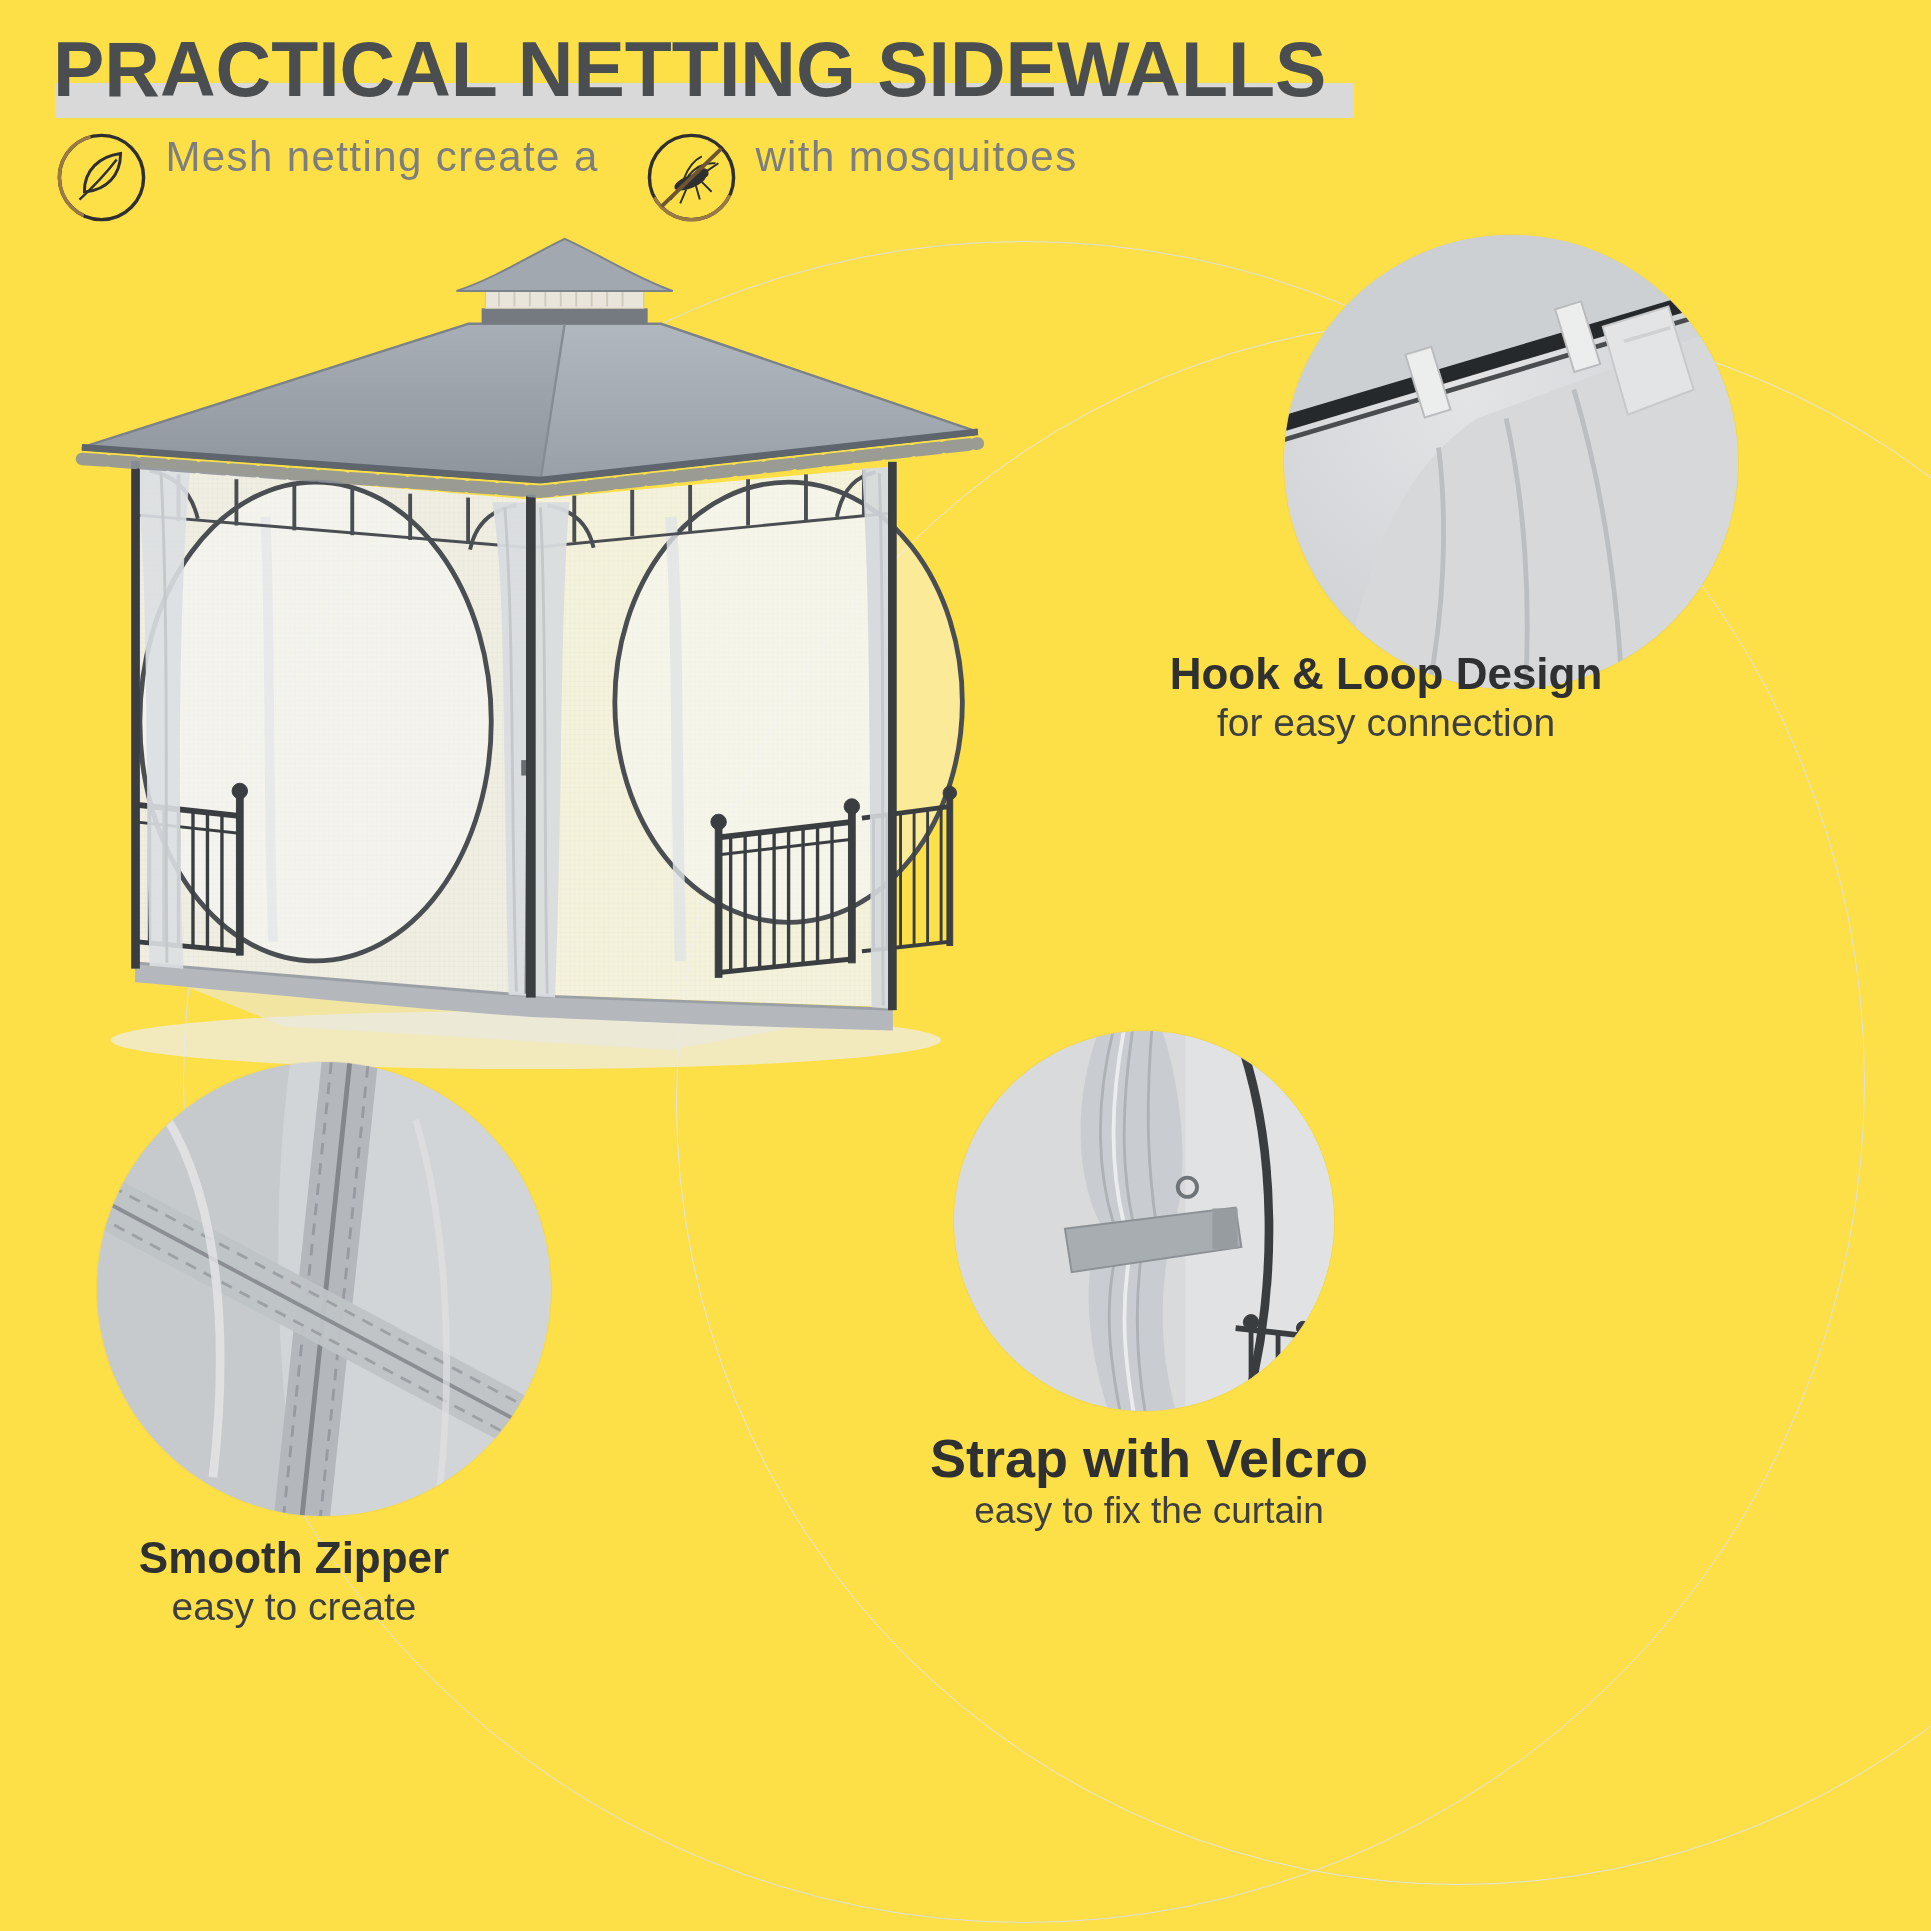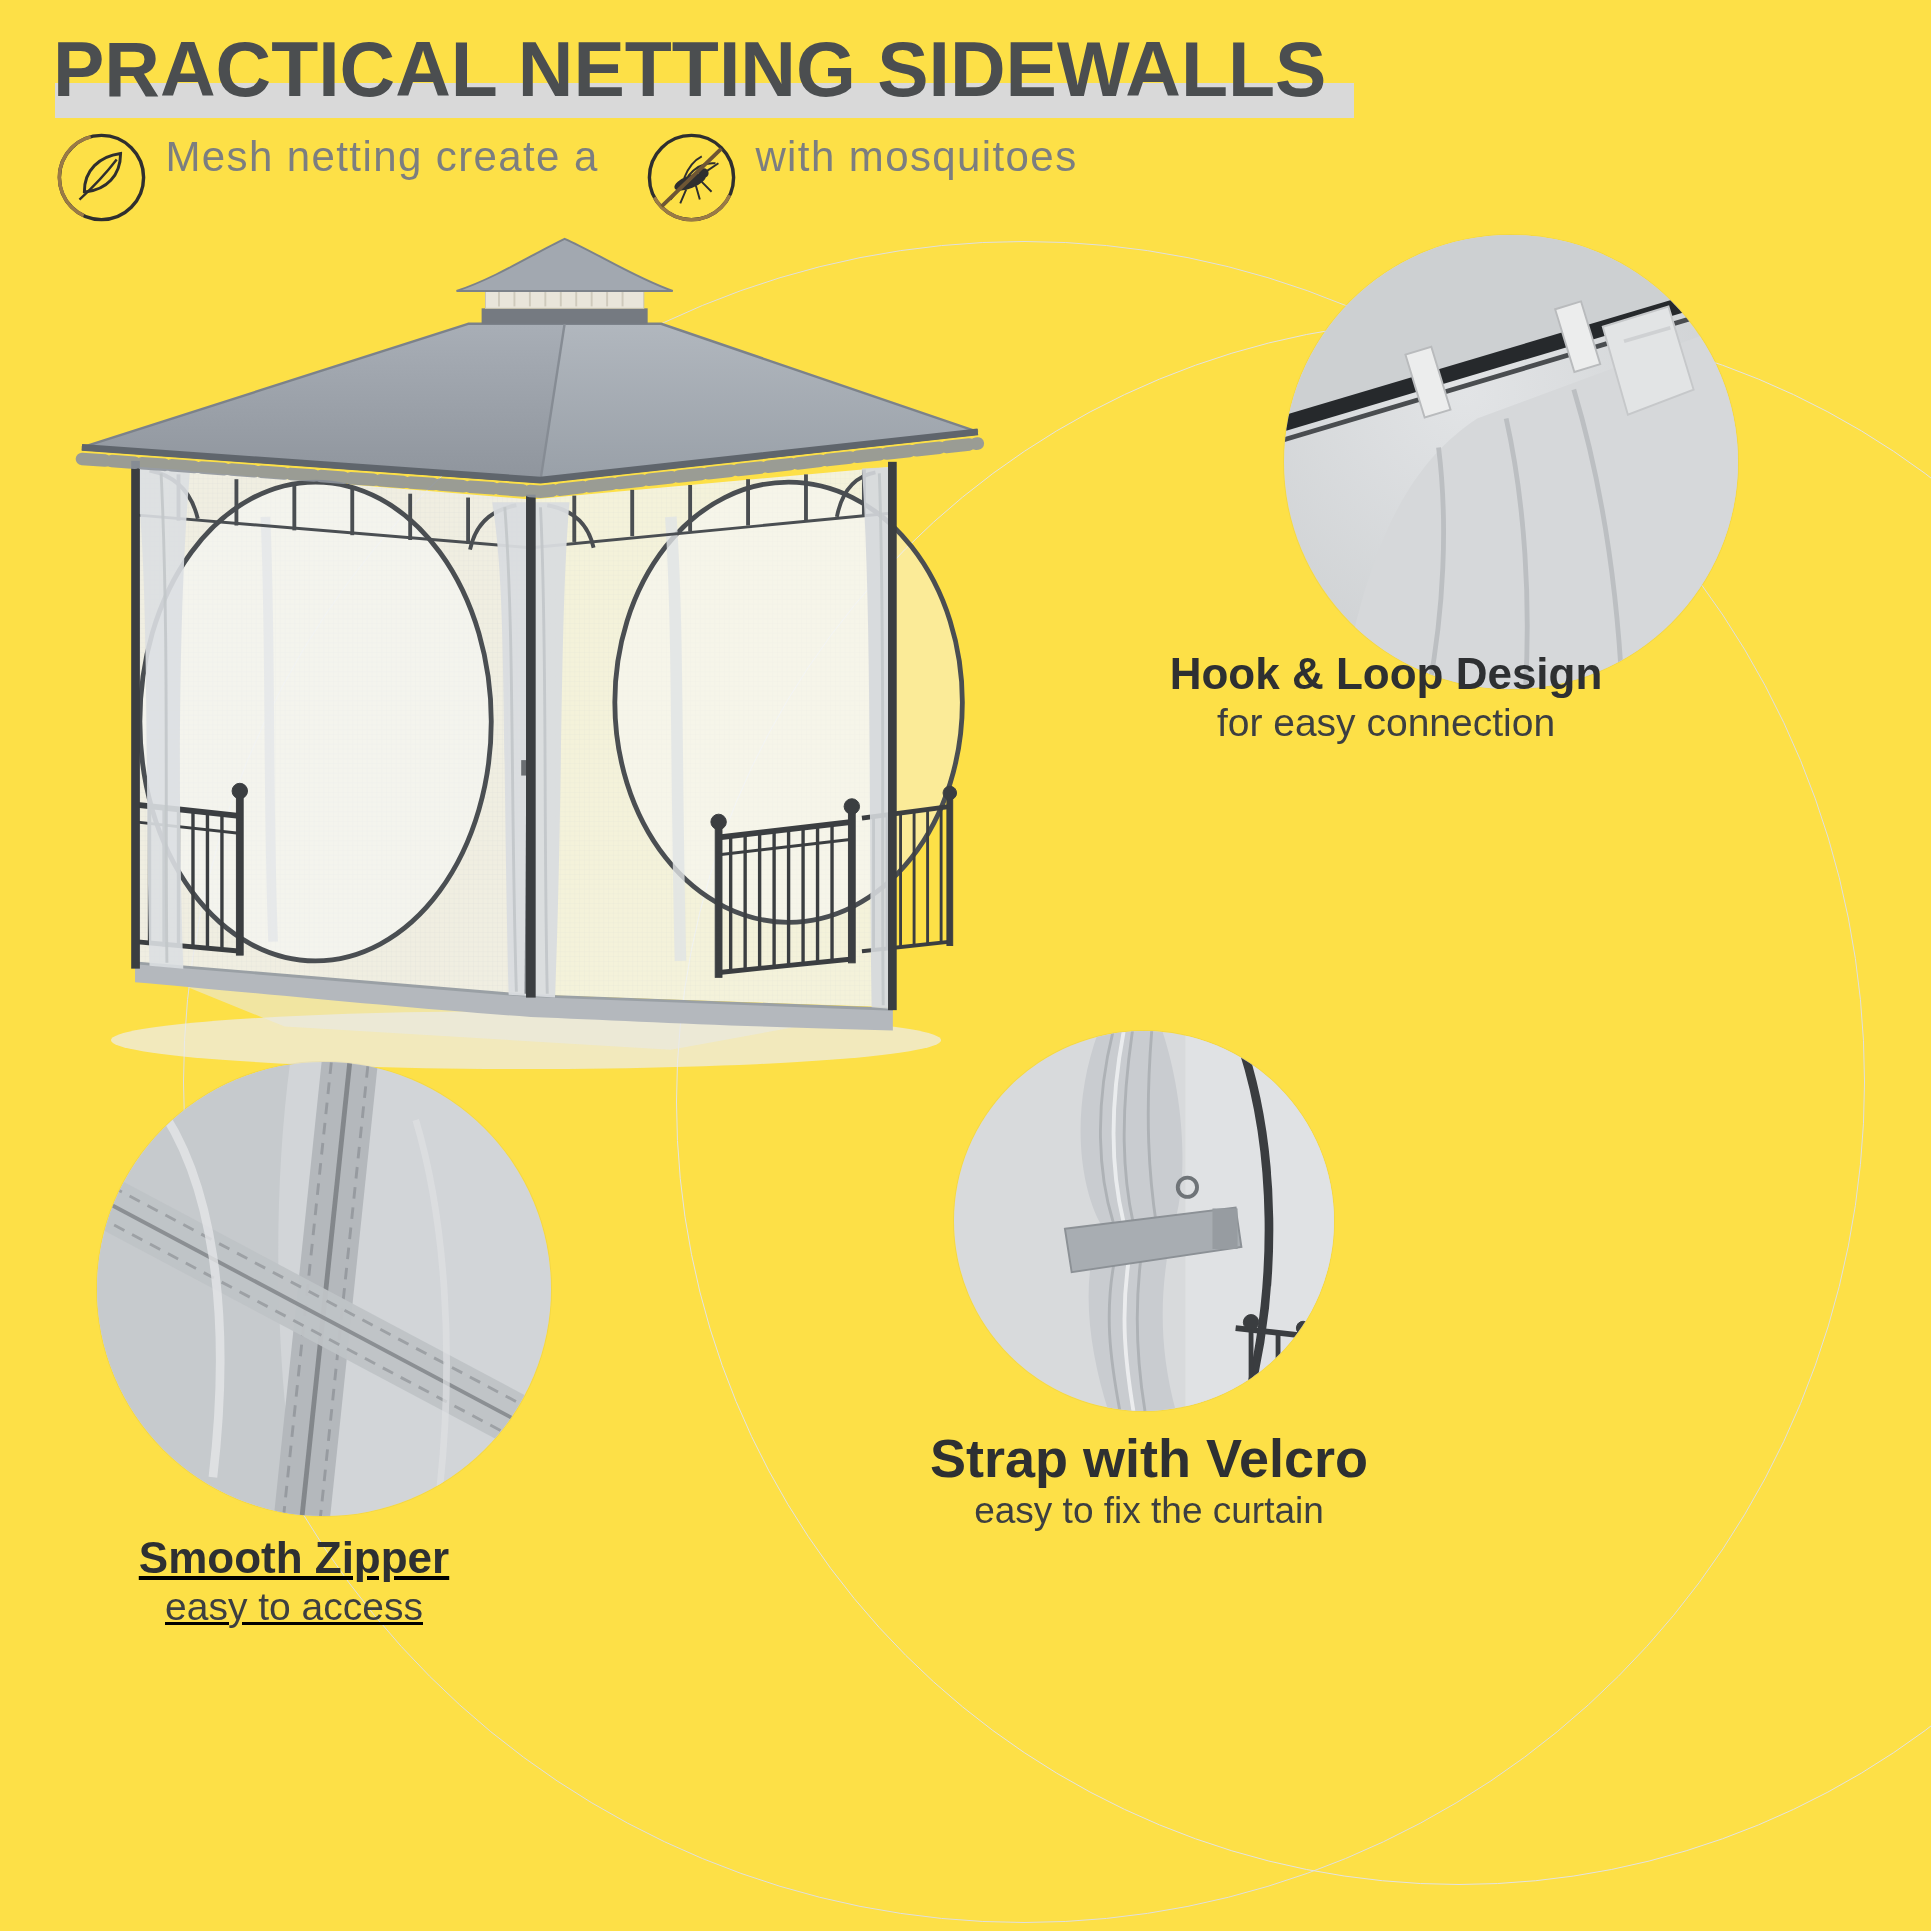--- a/index.html
+++ b/index.html
@@ -31,21 +31,21 @@
   
   .callout-circle{position:absolute;border-radius:50%;overflow:hidden;z-index:3;
                   box-shadow:0 0 0 1px rgba(0,0,0,0.04);}
   .callout-circle svg{display:block;width:100%;height:100%;}
   .circle-hook{left:1284px;top:235px;width:454px;height:454px;}
   .circle-zipper{left:97px;top:1062px;width:454px;height:454px;}
   .circle-strap{left:954px;top:1031px;width:380px;height:380px;}
 
   .callout-caption{position:absolute;text-align:center;z-index:4;}
   .caption-hook{left:1106px;top:649px;width:560px;}
-  .caption-zipper{left:43px;top:1533px;width:502px;text-decoration:underline;}
+  .caption-zipper{left:43px;top:1533px;width:502px;}
   .caption-strap{left:903px;top:1427px;width:492px;}
   .callout-title{font-size:44px;font-weight:700;color:#2e3032;line-height:1.15;}
   .callout-sub{font-size:39px;color:#3d3f41;line-height:1.2;}
   .caption-strap .callout-title{font-size:54px;}
   .caption-strap .callout-sub{font-size:37px;}
 </style>
 </head>
 <body>
 
 <div class="canvas">
@@ -285,21 +285,21 @@
         <line x1="-300" y1="0" x2="300" y2="0" stroke="#8b8f93" stroke-width="4"></line>
         <line x1="-300" y1="-17" x2="300" y2="-17" stroke="#9da1a5" stroke-width="3" stroke-dasharray="12 9"></line>
         <line x1="-300" y1="17" x2="300" y2="17" stroke="#9da1a5" stroke-width="3" stroke-dasharray="12 9"></line>
       </g>
       <path d="M60,40 C120,120 140,260 120,430" stroke="#e3e5e7" stroke-width="9" fill="none" opacity="0.8"></path>
       <path d="M330,60 C360,160 370,300 355,440" stroke="#dee0e2" stroke-width="7" fill="none" opacity="0.7"></path>
     </svg>
   </div>
   <div class="callout-caption caption-zipper">
     <div class="callout-title">Smooth Zipper</div>
-    <div class="callout-sub">easy to access</div>
+    <div class="callout-sub">easy to create</div>
   </div>
 
   <div class="callout-circle circle-strap">
     <svg viewBox="0 0 394 394">
       <rect width="394" height="394" fill="#d8dadc"></rect>
       <rect x="240" width="154" height="394" fill="#e0e2e4"></rect>
       <path d="M150,0 C120,80 130,160 152,200 C130,260 140,330 160,394 L230,394 C210,320 215,260 226,208 C246,150 236,60 216,0 Z" fill="#c9ccd0"></path>
       <g stroke="#aeb2b6" stroke-width="3" fill="none">
         <path d="M165,0 C145,80 150,150 165,198"></path>
         <path d="M185,0 C172,90 175,150 186,200"></path>

